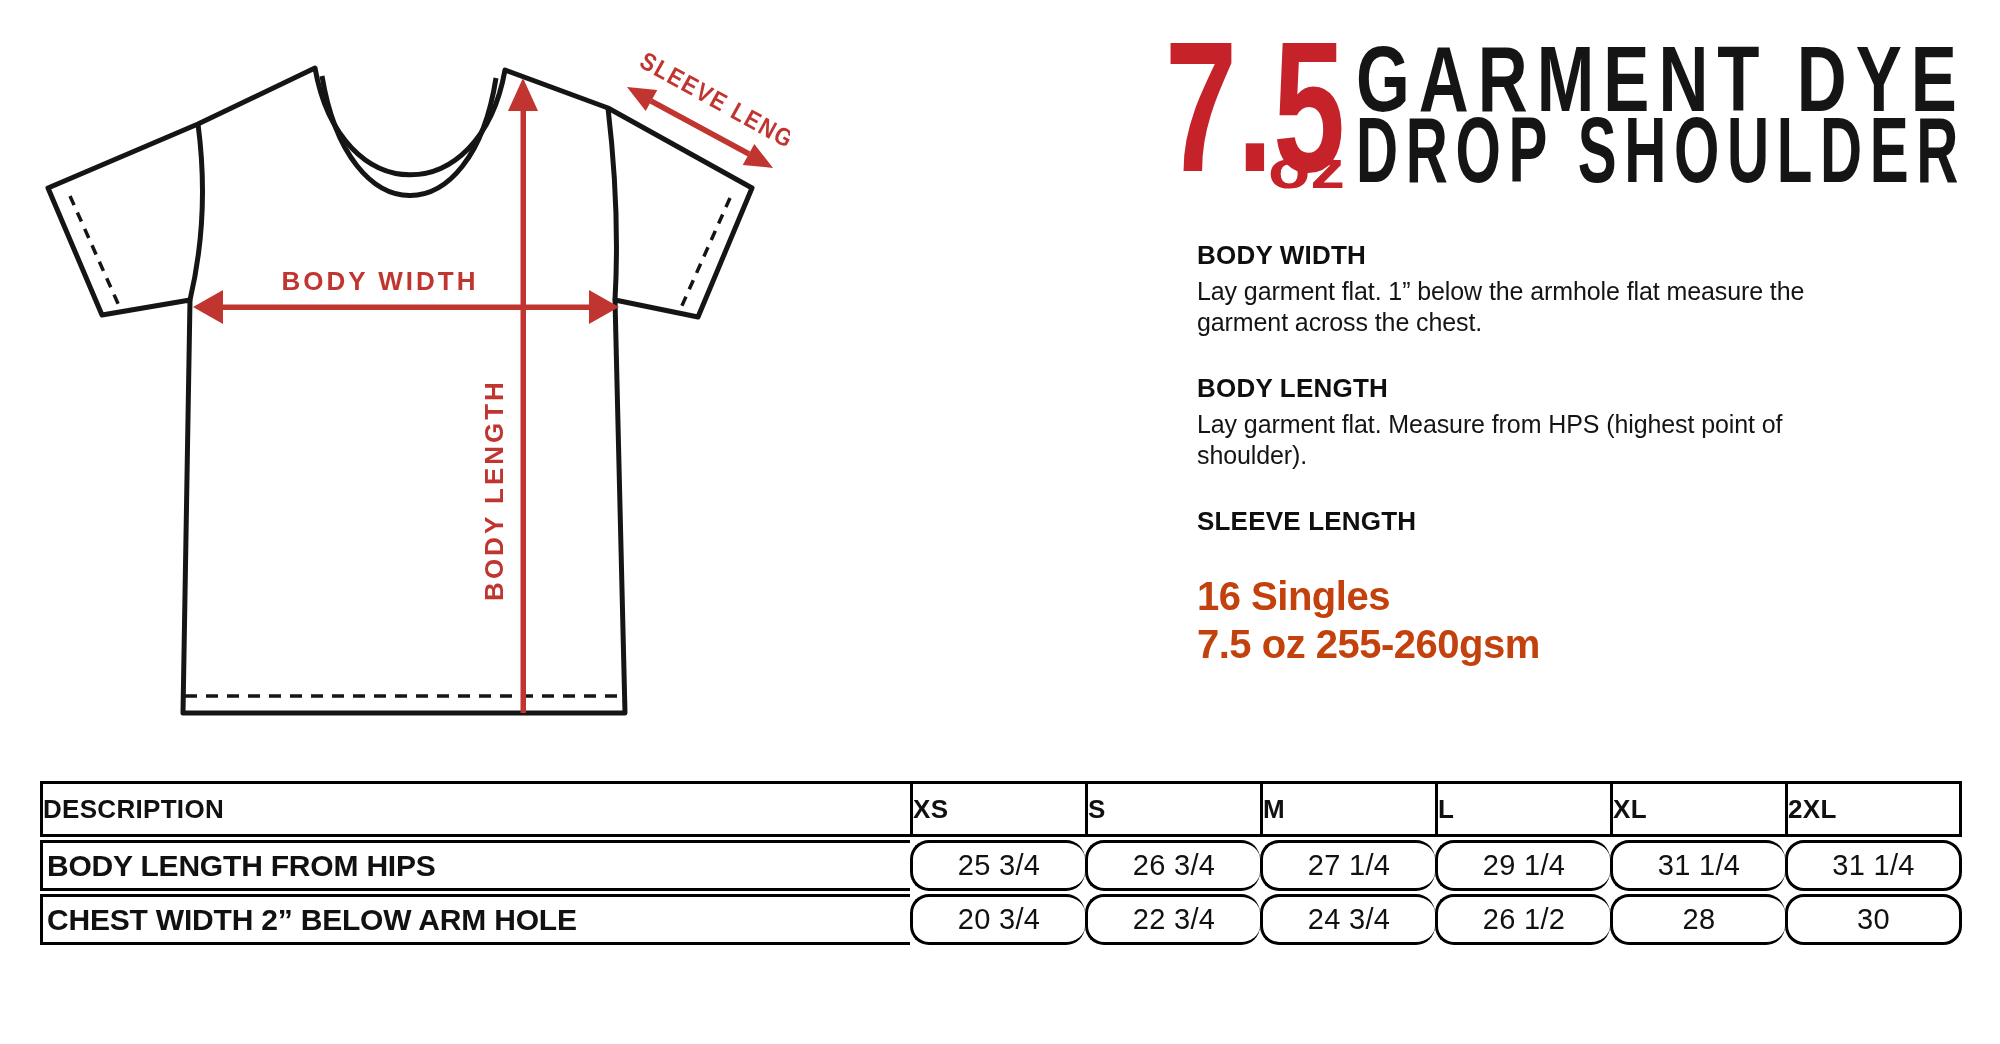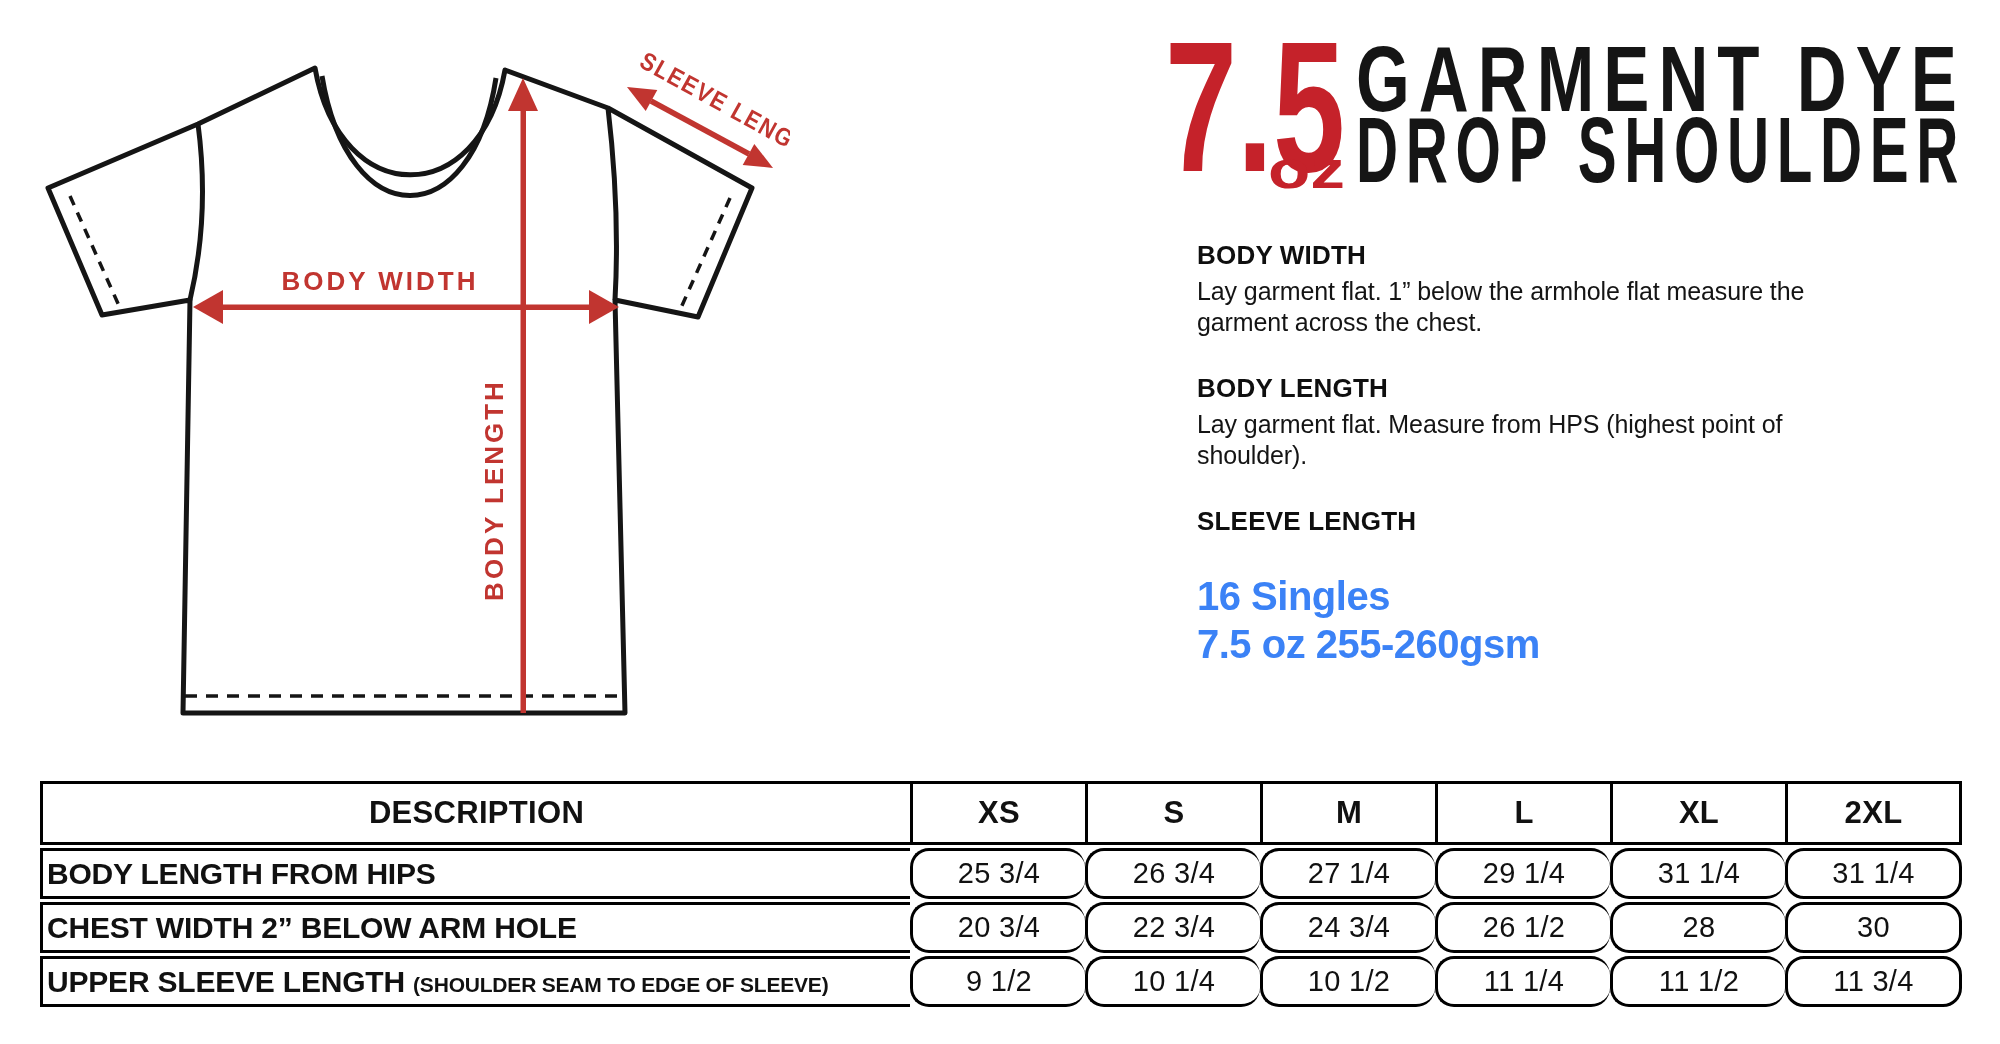--- a/index.html
+++ b/index.html
@@ -11,30 +11,30 @@
 
   
   .title-block { position:absolute; left:1160px; top:30px; width:812px; height:162px; }
 
   
   .spec-column { position:absolute; left:1197px; top:240px; width:668px; }
   .spec-section { margin-bottom:35px; }
   .spec-heading { font-size:26px; font-weight:bold; letter-spacing:0.2px; margin-bottom:5px; color:#0f0f0f; }
   .spec-body { font-size:25px; line-height:31px; color:#141414; letter-spacing:-0.1px; }
   .fabric-info { margin-top:14px; }
-  .fabric-line { font-size:40px; font-weight:bold; line-height:48px; color:#3b82f6; letter-spacing:-0.5px; }
+  .fabric-line { font-size:40px; font-weight:bold; line-height:48px; color:#c2410c; letter-spacing:-0.5px; }
 
   
   .size-table { position:absolute; left:40px; top:778px; width:1922px;
                 border-collapse:separate; border-spacing:0 3px; table-layout:fixed; }
   .size-table th, .size-table td {
       border-top:3px solid #000; border-bottom:3px solid #000; border-left:3px solid #000;
       background:#fff; overflow:hidden; white-space:nowrap; }
   .size-table tr > *:last-child { border-right:3px solid #000; }
-  .size-table th { height:64px; font-size:31px; font-weight:bold; text-align:center; letter-spacing:0.3px; }
+  .size-table th { height:56px; font-size:26px; font-weight:bold; text-align:left; letter-spacing:0.3px; }
   .size-table td { height:51px; }
   .size-table td.desc { font-size:30px; font-weight:bold; text-align:left; padding-left:4px; letter-spacing:-0.2px; }
   .size-table td.val  { font-size:29px; font-weight:normal; text-align:center; letter-spacing:0.3px;border-radius:19px; }
   .size-table .desc-note { font-size:21px; font-weight:bold; letter-spacing:-0.2px; }
 </style>
 </head>
 <body>
 
 <svg class="shirt-diagram" viewBox="0 0 760 720" xmlns="http://www.w3.org/2000/svg">
 
@@ -136,26 +136,14 @@
     </tr>
     <tr>
       <td class="desc">CHEST WIDTH 2” BELOW ARM HOLE</td>
       <td class="val">20 3/4</td>
       <td class="val">22 3/4</td>
       <td class="val">24 3/4</td>
       <td class="val">26 1/2</td>
       <td class="val">28</td>
       <td class="val">30</td>
     </tr>
-    <tr>
-      <td class="desc">
-        <span>UPPER SLEEVE LENGTH</span>
-        <span class="desc-note">(SHOULDER SEAM TO EDGE OF SLEEVE)</span>
-      </td>
-      <td class="val">9 1/2</td>
-      <td class="val">10 1/4</td>
-      <td class="val">10 1/2</td>
-      <td class="val">11 1/4</td>
-      <td class="val">11 1/2</td>
-      <td class="val">11 3/4</td>
-    </tr>
   </tbody>
 </table>
 
 </body></html>

